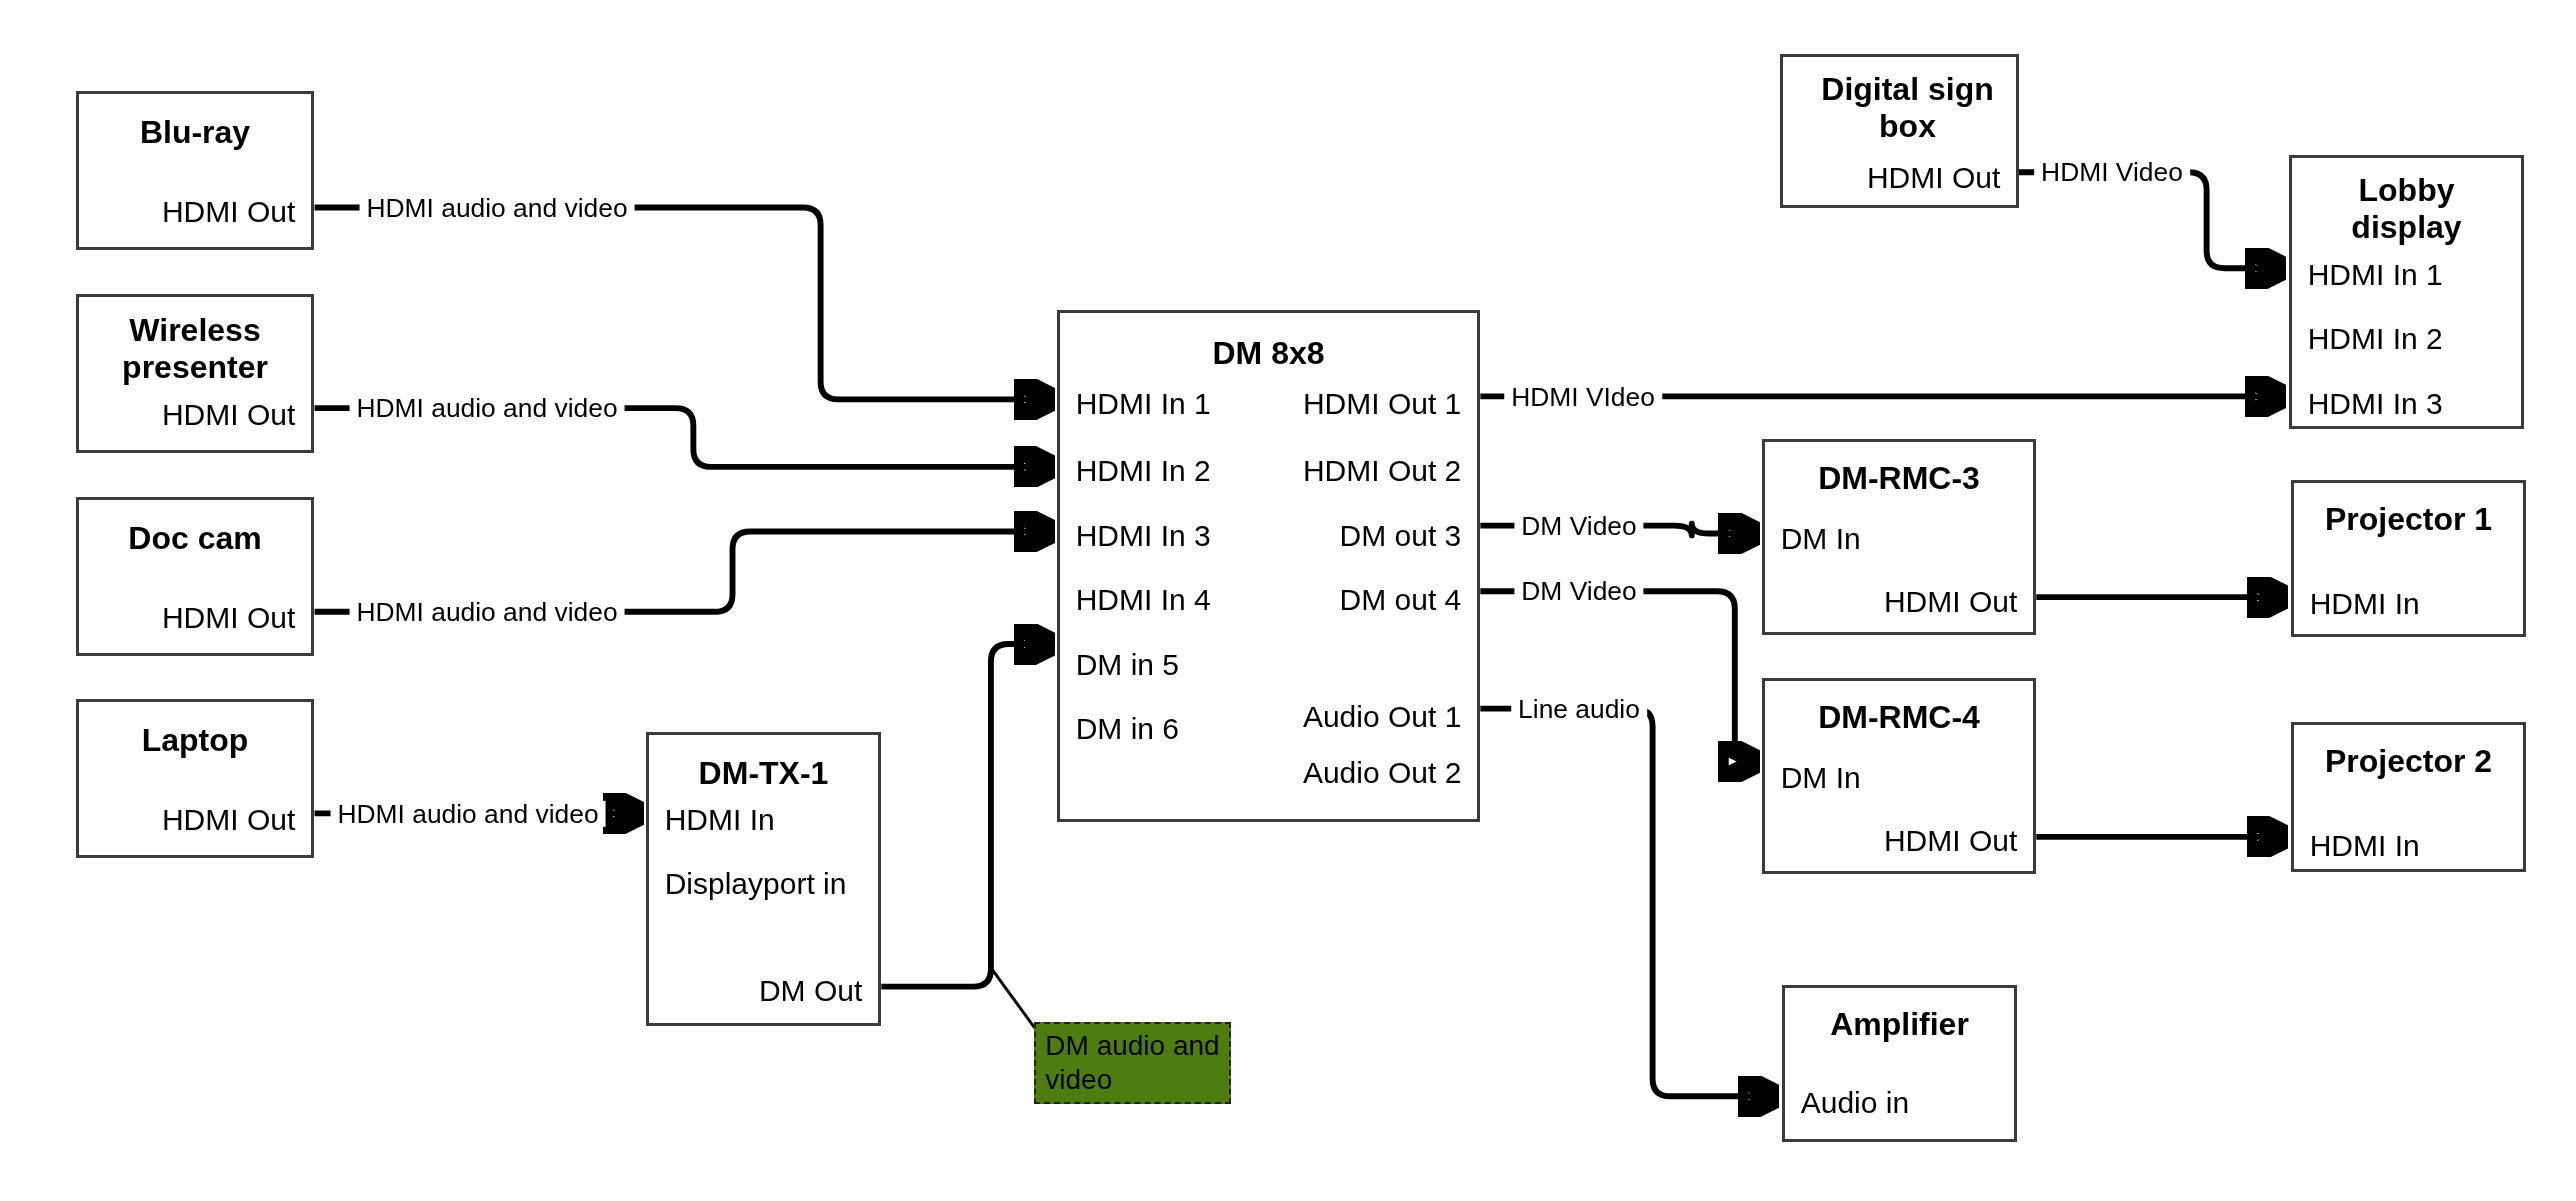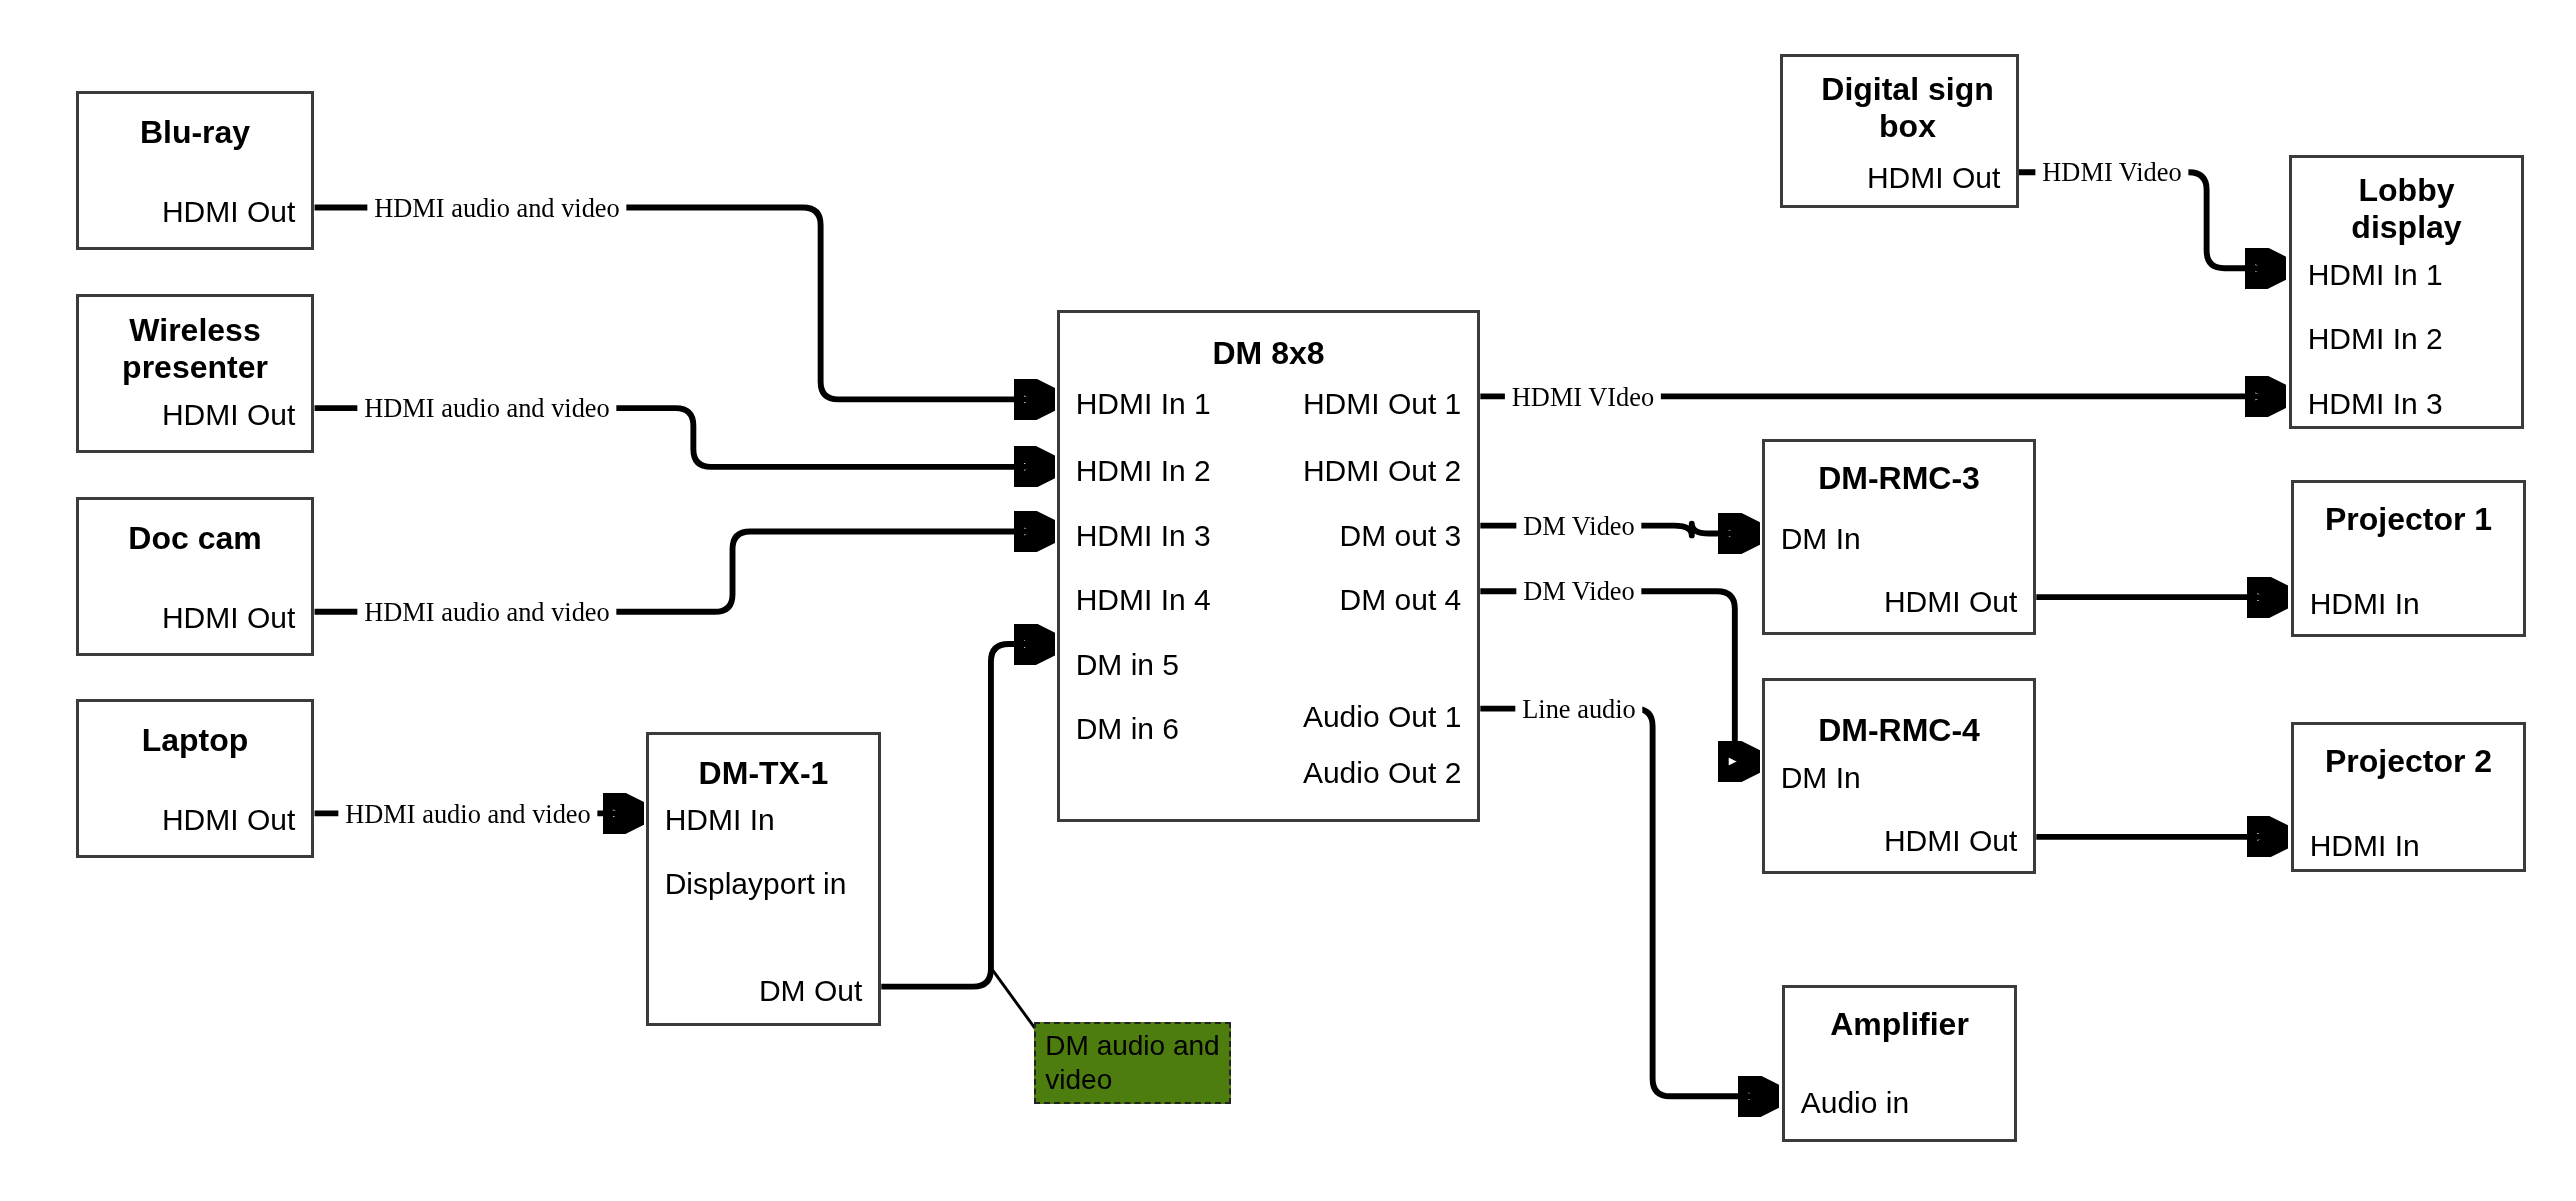--- a/index.html
+++ b/index.html
@@ -70,21 +70,20 @@
   
   .link-label {
     position: absolute;
     font-size: 26.4px;
     line-height: 1;
     color: #000000;
     white-space: nowrap;
     background: #ffffff;
     padding: 0 6.9px;
     transform: translate(-50%, -50%);
-    font-family: Liberation Serif, serif;
   }
 
   
   #connector-layer {
     position: absolute;
     left: 0;
     top: 0;
     width: 2576px;
     height: 1201px;
     pointer-events: none;
@@ -200,21 +199,21 @@
     <div class="port-label port-left" style="top:231px;">HDMI In 3</div>
   </div>
 
   <div class="device-box" style="left:1762px; top:439px; width:274px; height:196px;">
     <div class="device-title" style="top:17.6px;">DM-RMC-3</div>
     <div class="port-label port-left" style="top:82px;">DM In</div>
     <div class="port-label port-right" style="top:145px;">HDMI Out</div>
   </div>
 
   <div class="device-box" style="left:1762px; top:678px; width:274px; height:196px;">
-    <div class="device-title" style="top:17.6px;margin-top:13px;">DM-RMC-4</div>
+    <div class="device-title" style="top:17.6px;">DM-RMC-4</div>
     <div class="port-label port-left" style="top:82px;">DM In</div>
     <div class="port-label port-right" style="top:145px;">HDMI Out</div>
   </div>
 
   <div class="device-box" style="left:2291px; top:480px; width:235px; height:157px;">
     <div class="device-title" style="top:17.6px;">Projector 1</div>
     <div class="port-label port-left" style="top:106px;">HDMI In</div>
   </div>
 
   <div class="device-box" style="left:2291px; top:722px; width:235px; height:150px;">

